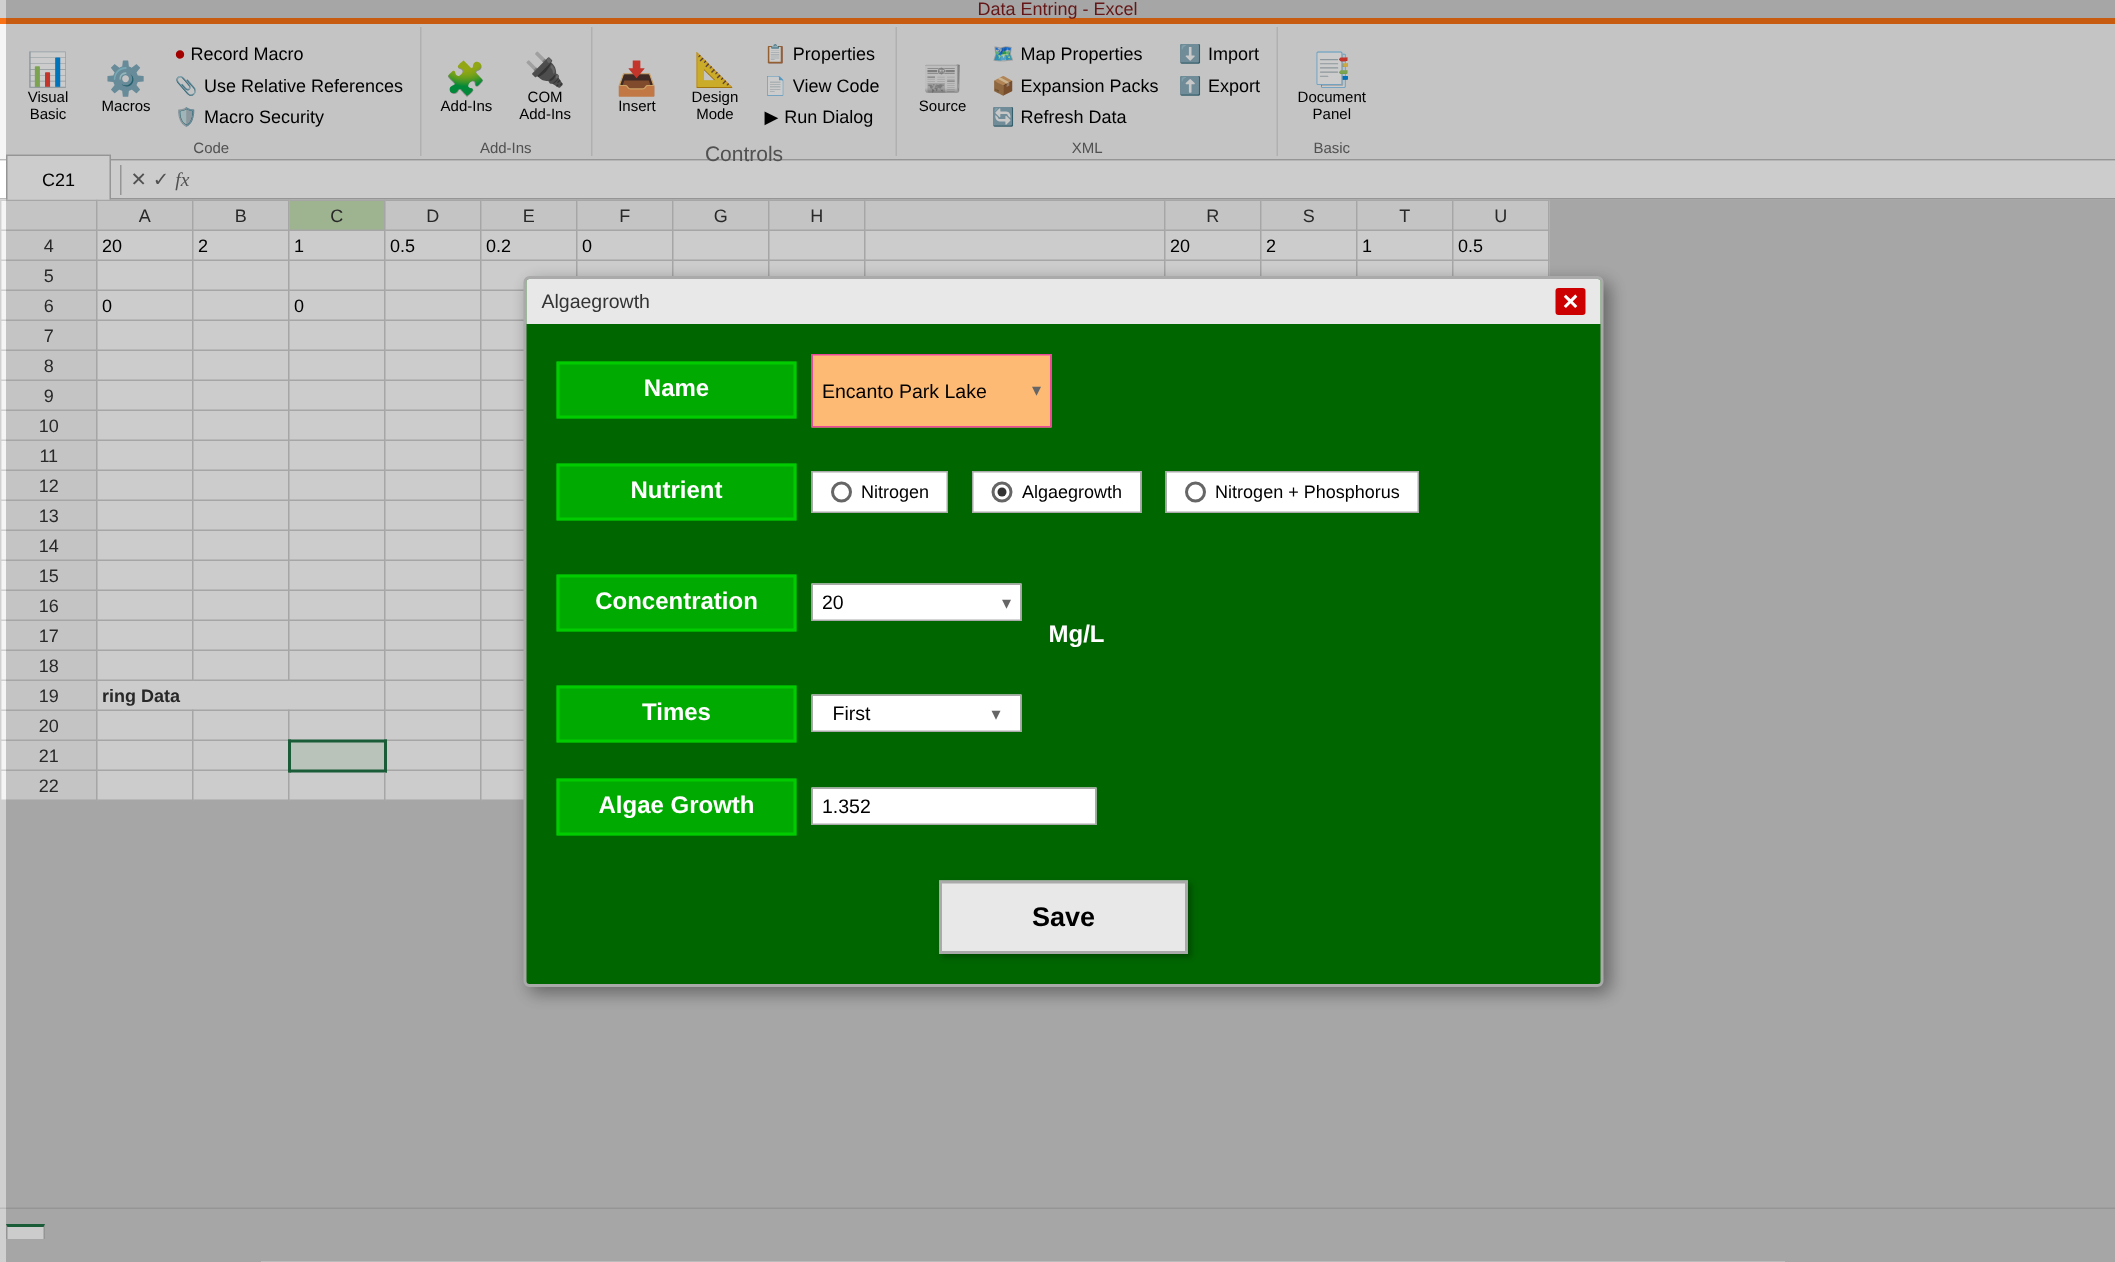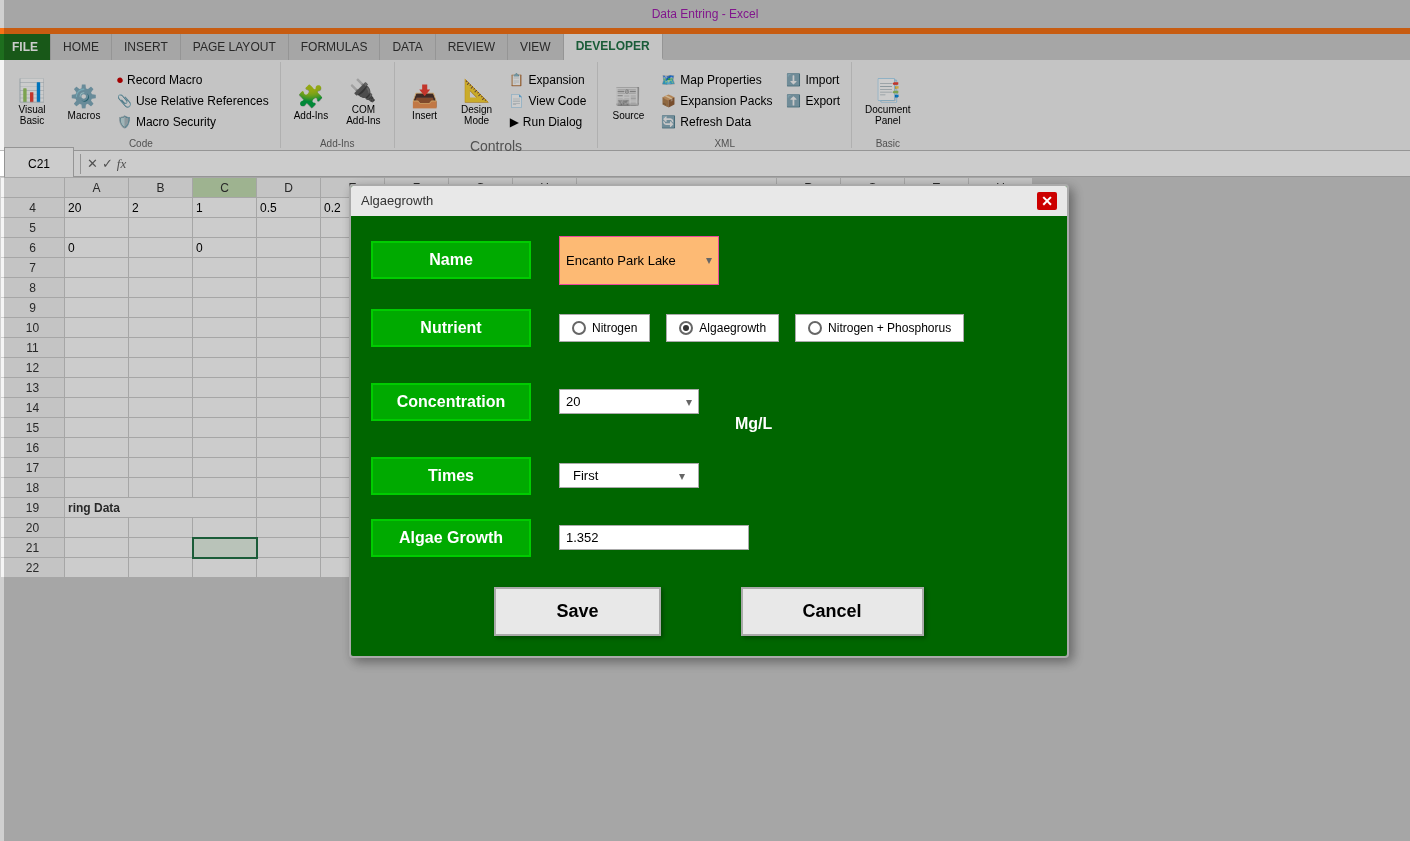--- a/index.html
+++ b/index.html
@@ -1,27 +1,27 @@
 <!DOCTYPE html>
 <html><head>
   <meta charset="utf-8">
   <style>
     * { box-sizing: border-box; margin: 0; padding: 0; font-family: 'Segoe UI', Arial, sans-serif; font-size: 12px; }
     body { background: #d0d0d0; overflow: hidden; }
 
     
     .title-bar {
       background: #d0d0d0;
-      height: 34px;
+      height: 16px;
       display: flex;
       align-items: center;
       justify-content: center;
       font-size: 12px;
-      color: #a21caf;
-      border-bottom: 6px solid #f97316;
+      color: #7f1d1d;
+      border-bottom: 4px solid #f97316;
     }
 
     
     .ribbon {
       background: #f5f5f5;
       border-bottom: 1px solid #bbb;
     }
 
     .ribbon-tabs {
       display: flex;
@@ -262,21 +262,21 @@
       display: flex;
       align-items: center;
       justify-content: center;
       font-weight: bold;
     }
 
     .dialog-row {
       display: flex;
       align-items: center;
       margin-bottom: 24px;
-      gap: 28px;
+      gap: 10px;
     }
 
     .dialog-label-btn {
       background: #00aa00;
       color: white;
       border: 2px solid #00cc00;
       padding: 8px 16px;
       font-size: 16px;
       font-weight: bold;
       min-width: 160px;
@@ -356,32 +356,20 @@
     }
   </style>
 </head>
 <body>
 
 <div class="title-bar">
   <span>Data Entring - Excel</span>
 </div>
 
 <div class="ribbon">
-  <div class="ribbon-tabs">
-
-    <div class="ribbon-tab file">FILE</div>
-    <div class="ribbon-tab">HOME</div>
-    <div class="ribbon-tab">INSERT</div>
-    <div class="ribbon-tab">PAGE LAYOUT</div>
-    <div class="ribbon-tab">FORMULAS</div>
-    <div class="ribbon-tab">DATA</div>
-    <div class="ribbon-tab">REVIEW</div>
-    <div class="ribbon-tab">VIEW</div>
-    <div class="ribbon-tab active">DEVELOPER</div>
-  </div>
 
   <div class="ribbon-content">
 
     <div style="display:flex; align-items:flex-start; padding:4px 6px; border-right:1px solid #ddd; flex-direction:column;">
       <div style="display:flex; gap:4px; align-items:flex-start; flex:1;">
 
         <div class="ribbon-btn-large">
           <div style="font-size:22px;">📊</div>
           <div style="font-size:10px; text-align:center;">Visual<br>Basic</div>
         </div>
@@ -429,21 +417,21 @@
           <div style="font-size:22px;">📥</div>
           <div style="font-size:10px; text-align:center;">Insert</div>
         </div>
         <div class="ribbon-btn-large">
           <div style="font-size:22px;">📐</div>
           <div style="font-size:10px; text-align:center;">Design<br>Mode</div>
         </div>
         <div class="ribbon-small-group">
           <div class="ribbon-btn-small">
             <span>📋</span>
-            <span>Expansion</span>
+            <span>Properties</span>
           </div>
           <div class="ribbon-btn-small">
             <span>📄</span>
             <span>View Code</span>
           </div>
           <div class="ribbon-btn-small">
             <span>▶</span>
             <span>Run Dialog</span>
           </div>
         </div>
@@ -897,16 +885,15 @@
       </div>
     </div>
 
     <div class="dialog-row">
       <button class="dialog-label-btn">Algae Growth</button>
       <input class="dialog-text-input" type="text" value="1.352" style="">
     </div>
 
     <div class="dialog-buttons">
       <button class="dialog-action-btn">Save</button>
-      <button class="dialog-action-btn">Cancel</button>
     </div>
   </div>
 </div>
 
 </body></html>

